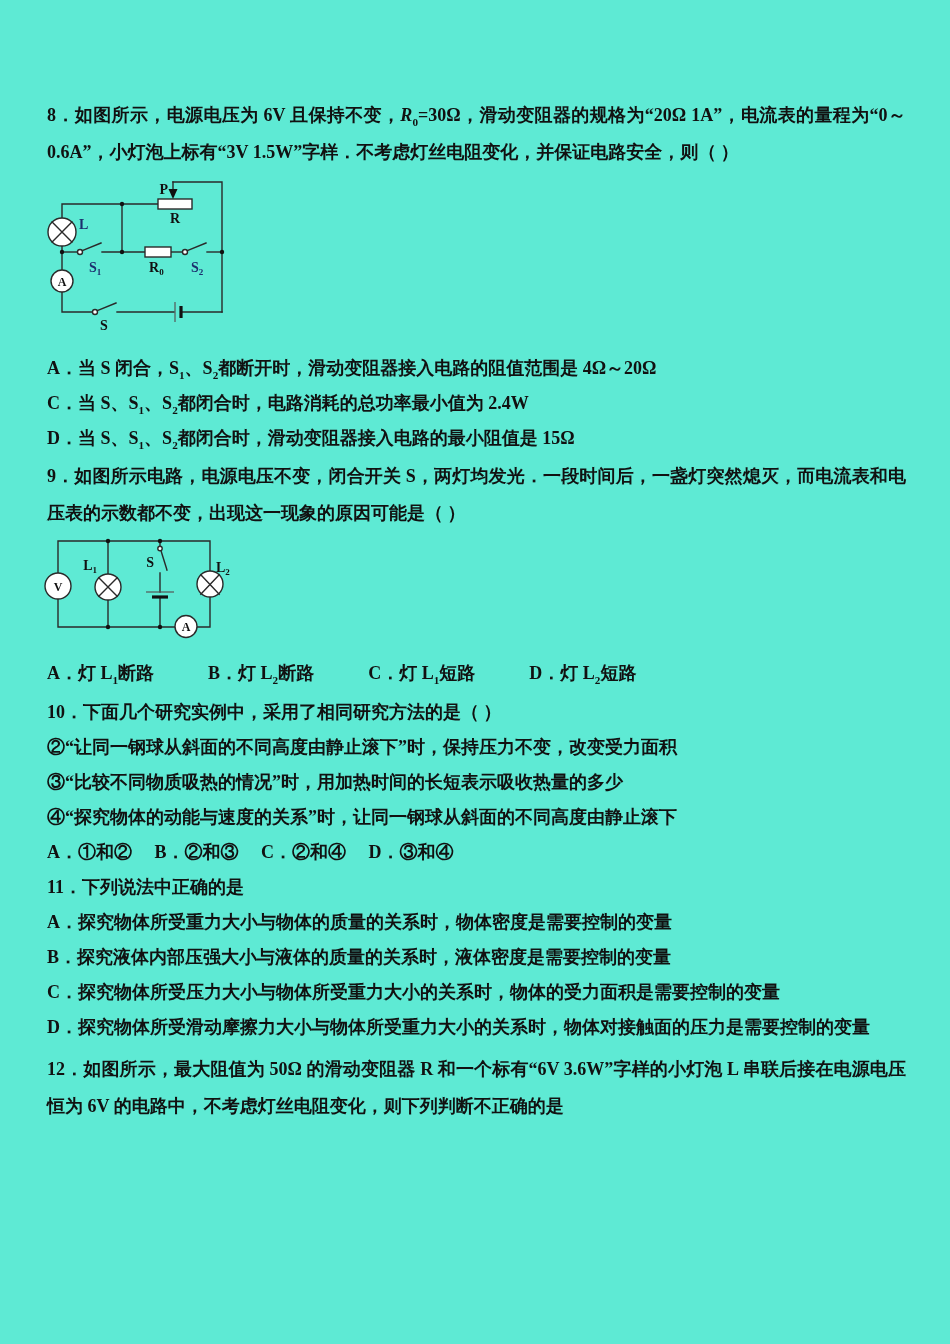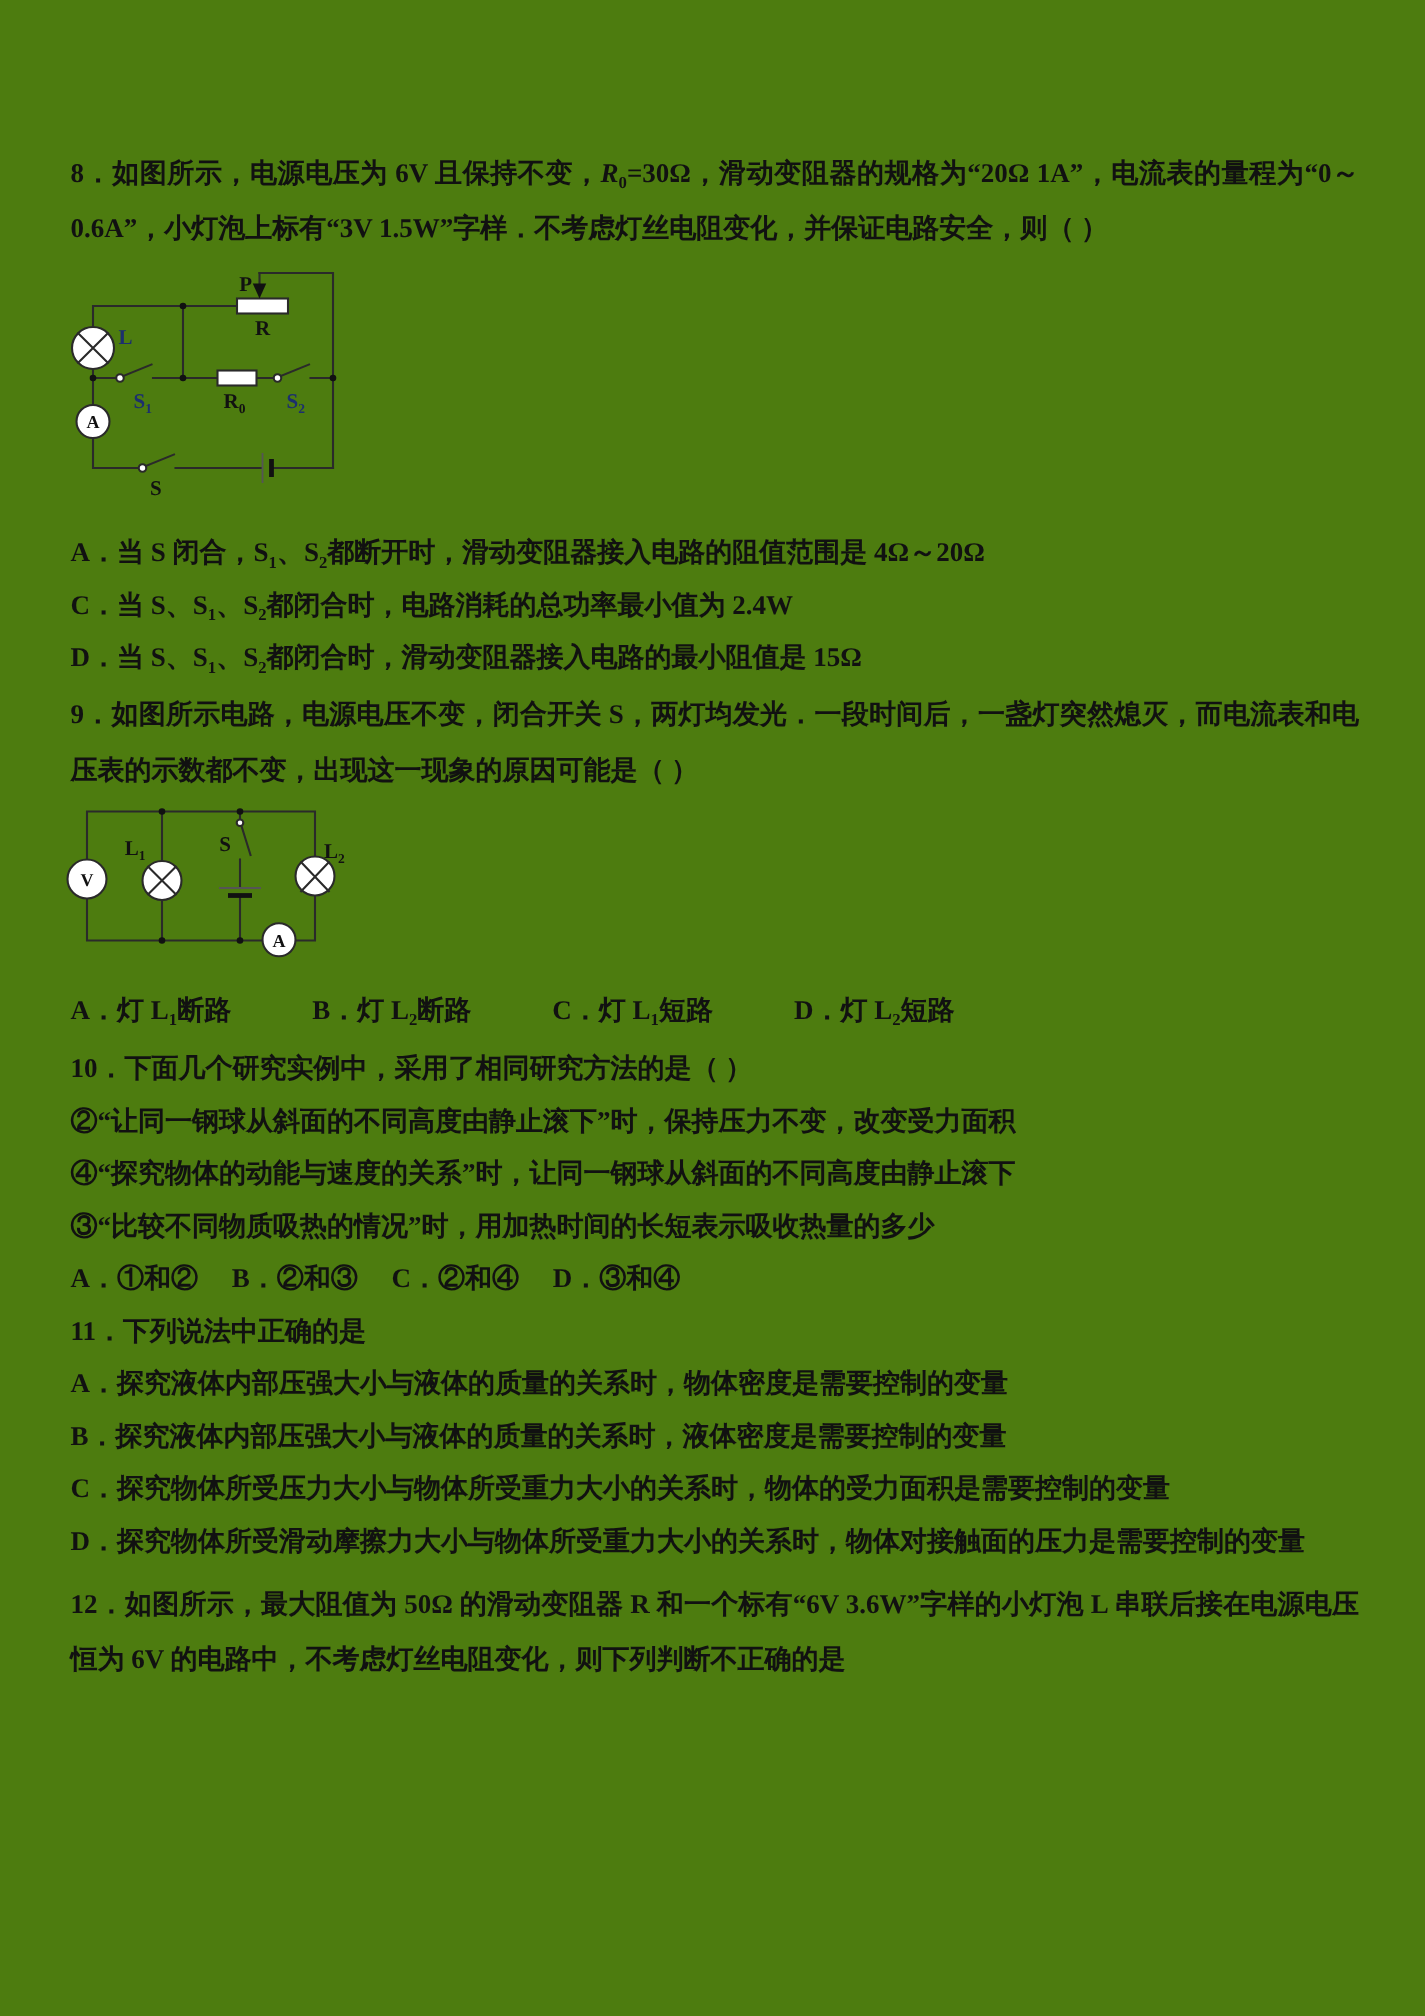--- a/index.html
+++ b/index.html
@@ -1,20 +1,20 @@
 <!DOCTYPE html>
 <html><head>
 <meta charset="utf-8">
 <style>
   html,body{margin:0;padding:0;background:#ffffff;}
   .page{
     position:relative;
     width:950px;
     min-height:1344px;
-    background:#4d7c0f;
+    background:#5eead4;
     color:#111111;
     font-family:"Liberation Serif","DejaVu Serif",serif;
     font-size:18px;
     font-weight:600;
     overflow:hidden;
     box-sizing:border-box;
     padding:97px 44px 40px 47px;
   }
   p{margin:0;}
   .stem{line-height:37px;text-align:justify;}
@@ -177,26 +177,26 @@
       <text class="clabel" x="57" y="34" text-anchor="end"><tspan>L</tspan><tspan class="ssub" dy="3">1</tspan></text>
       <text class="clabel" x="114" y="31" text-anchor="end">S</text>
       <text class="clabel" x="176" y="36"><tspan>L</tspan><tspan class="ssub" dy="3">2</tspan></text>
     </svg>
   </div>
 
   <p class="line mt16"><span>A．灯 L</span><sub>1</sub><span>断路</span><span>　　　</span><span>B．灯 L</span><sub>2</sub><span>断路</span><span>　　　</span><span>C．灯 L</span><sub>1</sub><span>短路</span><span>　　　</span><span>D．灯 L</span><sub>2</sub><span>短路</span></p>
 
   <p class="line mt4">10．下面几个研究实例中，采用了相同研究方法的是（ ）</p>
   <p class="line">②“让同一钢球从斜面的不同高度由静止滚下”时，保持压力不变，改变受力面积</p>
+  <p class="line">③“比较不同物质吸热的情况”时，用加热时间的长短表示吸收热量的多少</p>
   <p class="line">④“探究物体的动能与速度的关系”时，让同一钢球从斜面的不同高度由静止滚下</p>
-  <p class="line">③“比较不同物质吸热的情况”时，用加热时间的长短表示吸收热量的多少</p>
   <p class="line">A．①和②　 B．②和③　 C．②和④　 D．③和④</p>
 
 
   <p class="line">11．下列说法中正确的是</p>
-  <p class="line">A．探究液体内部压强大小与液体的质量的关系时，物体密度是需要控制的变量</p>
+  <p class="line">A．探究物体所受重力大小与物体的质量的关系时，物体密度是需要控制的变量</p>
   <p class="line">B．探究液体内部压强大小与液体的质量的关系时，液体密度是需要控制的变量</p>
   <p class="line">C．探究物体所受压力大小与物体所受重力大小的关系时，物体的受力面积是需要控制的变量</p>
   <p class="line">D．探究物体所受滑动摩擦力大小与物体所受重力大小的关系时，物体对接触面的压力是需要控制的变量</p>
 
   <p class="stem mt6">12．如图所示，最大阻值为 50Ω 的滑动变阻器 R 和一个标有“6V 3.6W”字样的小灯泡 L 串联后接在电源电压恒为 6V 的电路中，不考虑灯丝电阻变化，则下列判断不正确的是</p>
 
 </div>
 
 </body></html>

